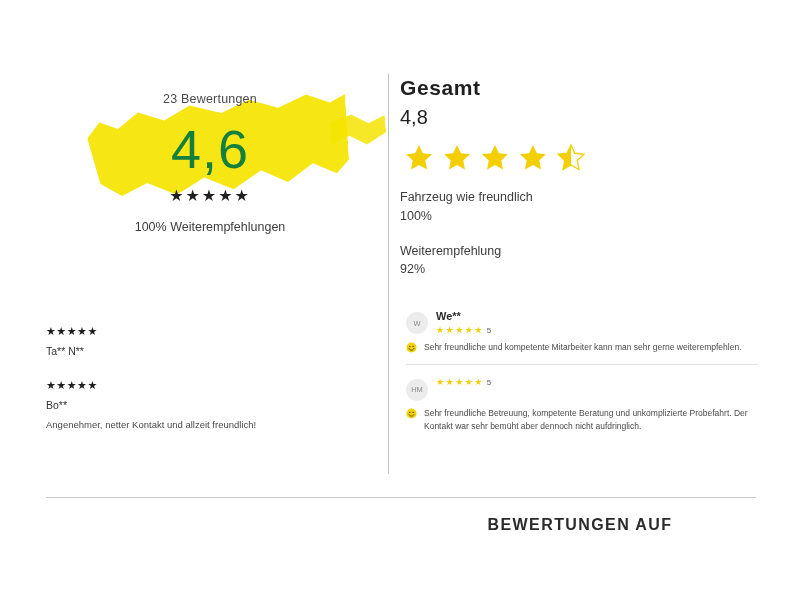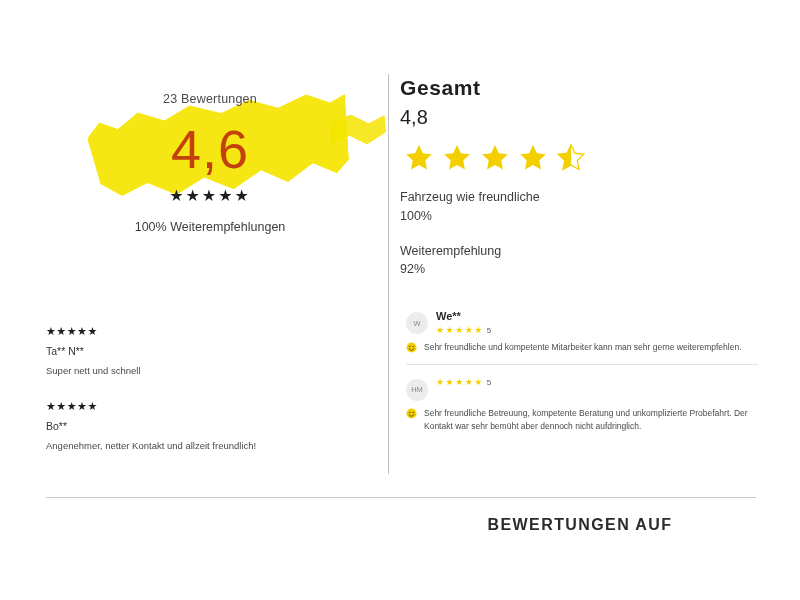--- a/index.html
+++ b/index.html
@@ -81,21 +81,21 @@
     color: #4a4a4a;
     letter-spacing: .2px;
   }
   .big-score {
     position: absolute;
     left: 0; top: 48px;
     width: 340px;
     text-align: center;
     font-size: 54px;
     font-weight: 400;
-    color: #c2410c;
+    color: #15803d;
     letter-spacing: 1px;
   }
   .left-stars {
     position: absolute;
     left: 0; top: 116px;
     width: 340px;
     text-align: center;
     font-size: 16px;
     letter-spacing: 2px;
     color: #1f1f1f;
@@ -287,21 +287,20 @@
     <div class="big-score">4,6</div>
     <div class="left-stars">★★★★★</div>
     <div class="recommend">100% Weiterempfehlungen</div>
   </div>
 
   <div class="left-reviews">
 
     <div class="lr-item">
       <div class="lr-stars">★★★★★</div>
       <div class="lr-author">Ta** N**</div>
-      <div class="lr-text">Super nett und schnell</div>
     </div>
 
     <div class="lr-item">
       <div class="lr-stars">★★★★★</div>
       <div class="lr-author">Bo**</div>
       <div class="lr-text">Angenehmer, netter Kontakt und allzeit freundlich!</div>
     </div>
 
   </div>
 
@@ -327,21 +326,21 @@
           <linearGradient id="halfgrad" x1="0" x2="1" y1="0" y2="0">
             <stop offset="50%" stop-color="#F3CF00"></stop>
             <stop offset="50%" stop-color="#FFFFFF"></stop>
           </linearGradient>
         </defs>
         <path d="M12 1.6l3.2 6.9 7.4.9-5.4 5.1 1.4 7.4L12 18.2 5.4 21.9l1.4-7.4L1.4 9.4l7.4-.9z" fill="url(#halfgrad)" stroke="#F3CF00" stroke-width="1.1"></path>
       </svg>
     </div>
 
     <div class="metric">
-      <span>Fahrzeug wie freundliche</span>
+      <span>Fahrzeug wie freundlich</span>
       <span class="val">100%</span>
     </div>
     <div class="metric">
       <span>Weiterempfehlung</span>
       <span class="val">92%</span>
     </div>
   </div>
 
   <div class="right-reviews">
 

